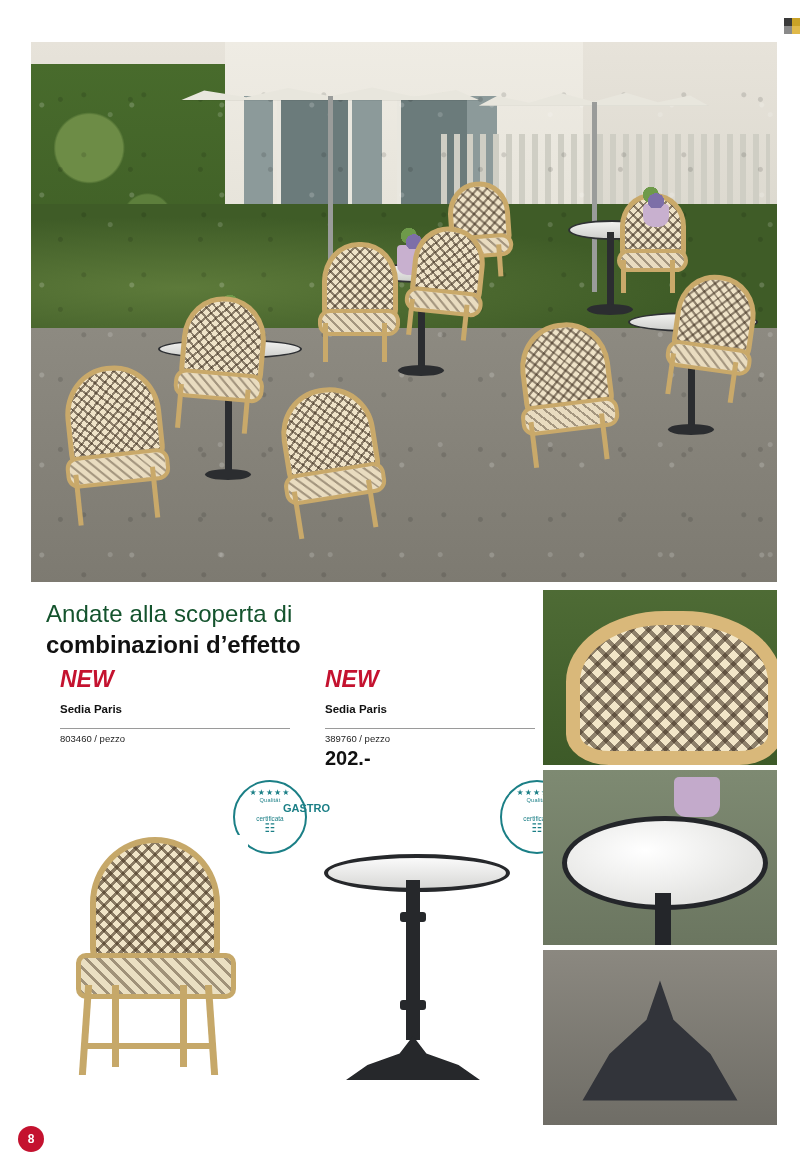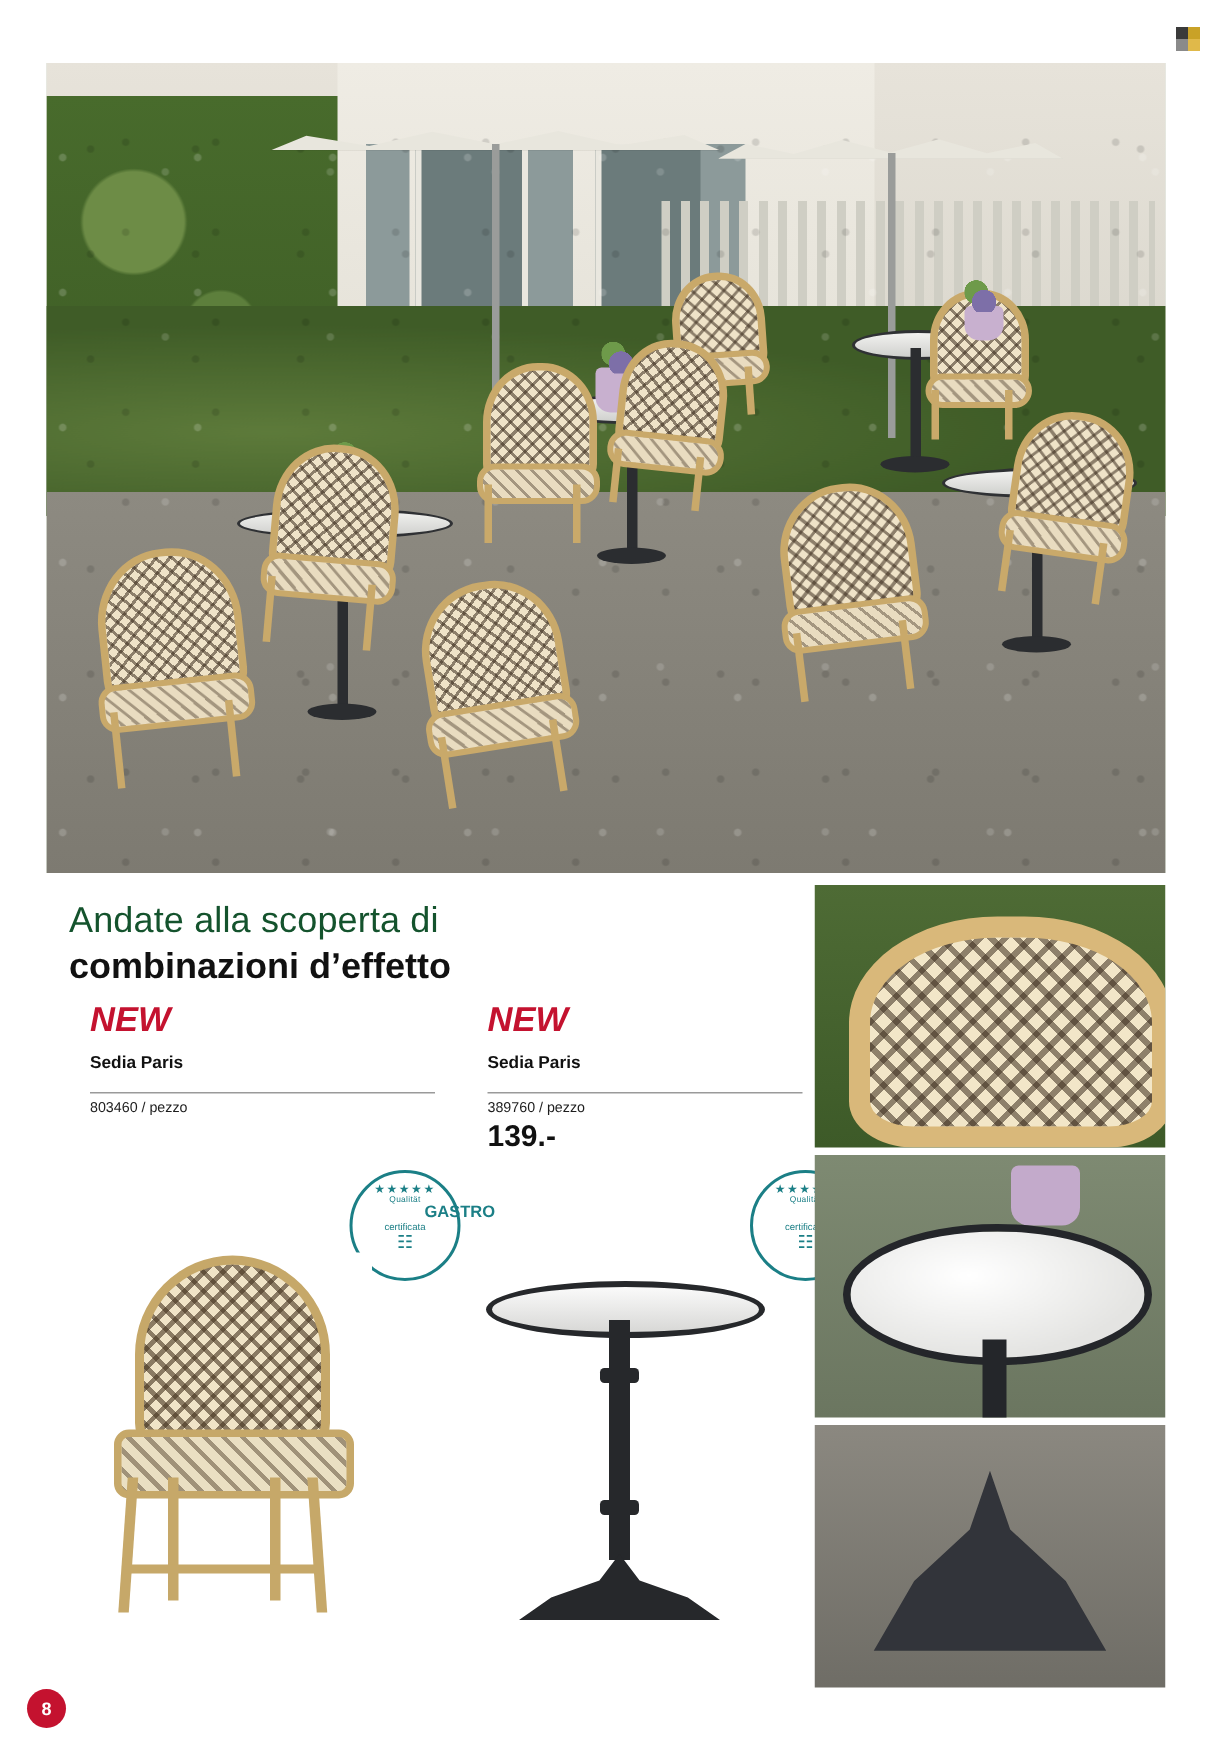--- a/index.html
+++ b/index.html
@@ -346,21 +346,21 @@
       <div class="pl d"></div>
       <div class="pr"></div>
     </div>
   </div>
 
   <div class="prod p-table">
     <div class="new-badge">NEW</div>
     <h3>Sedia Paris</h3>
     <hr class="rule">
     <div class="artno">389760 / pezzo</div>
-    <div class="price">139.-</div>
+    <div class="price">202.-</div>
   </div>
 
   <div class="seal s-table">
     <div class="stars">★★★★★</div>
     <div class="small">Qualität</div>
     <div class="big">GASTRO</div>
     <div class="cert">certificata</div>
     <div class="dog">☷</div>
   </div>
 

